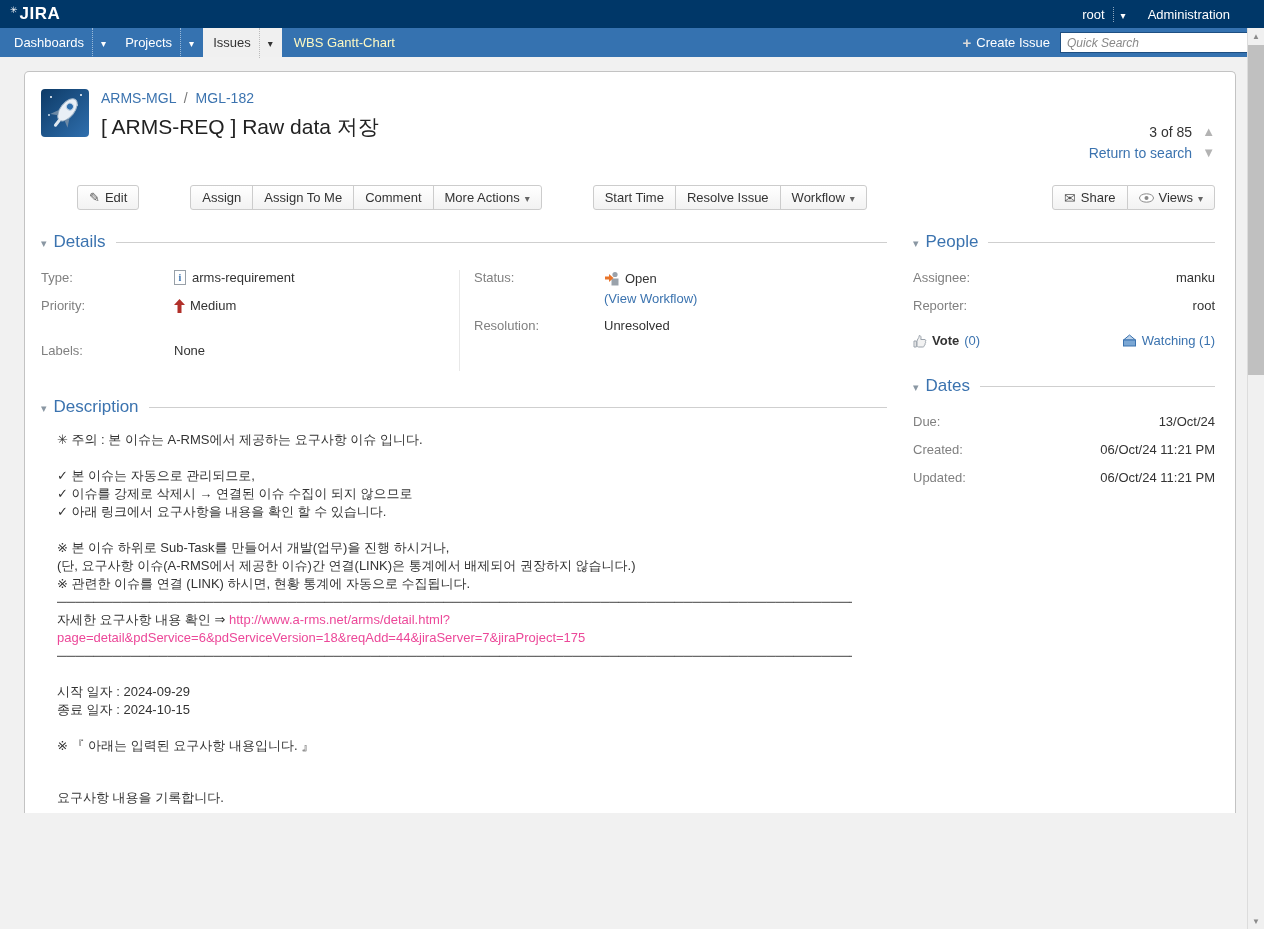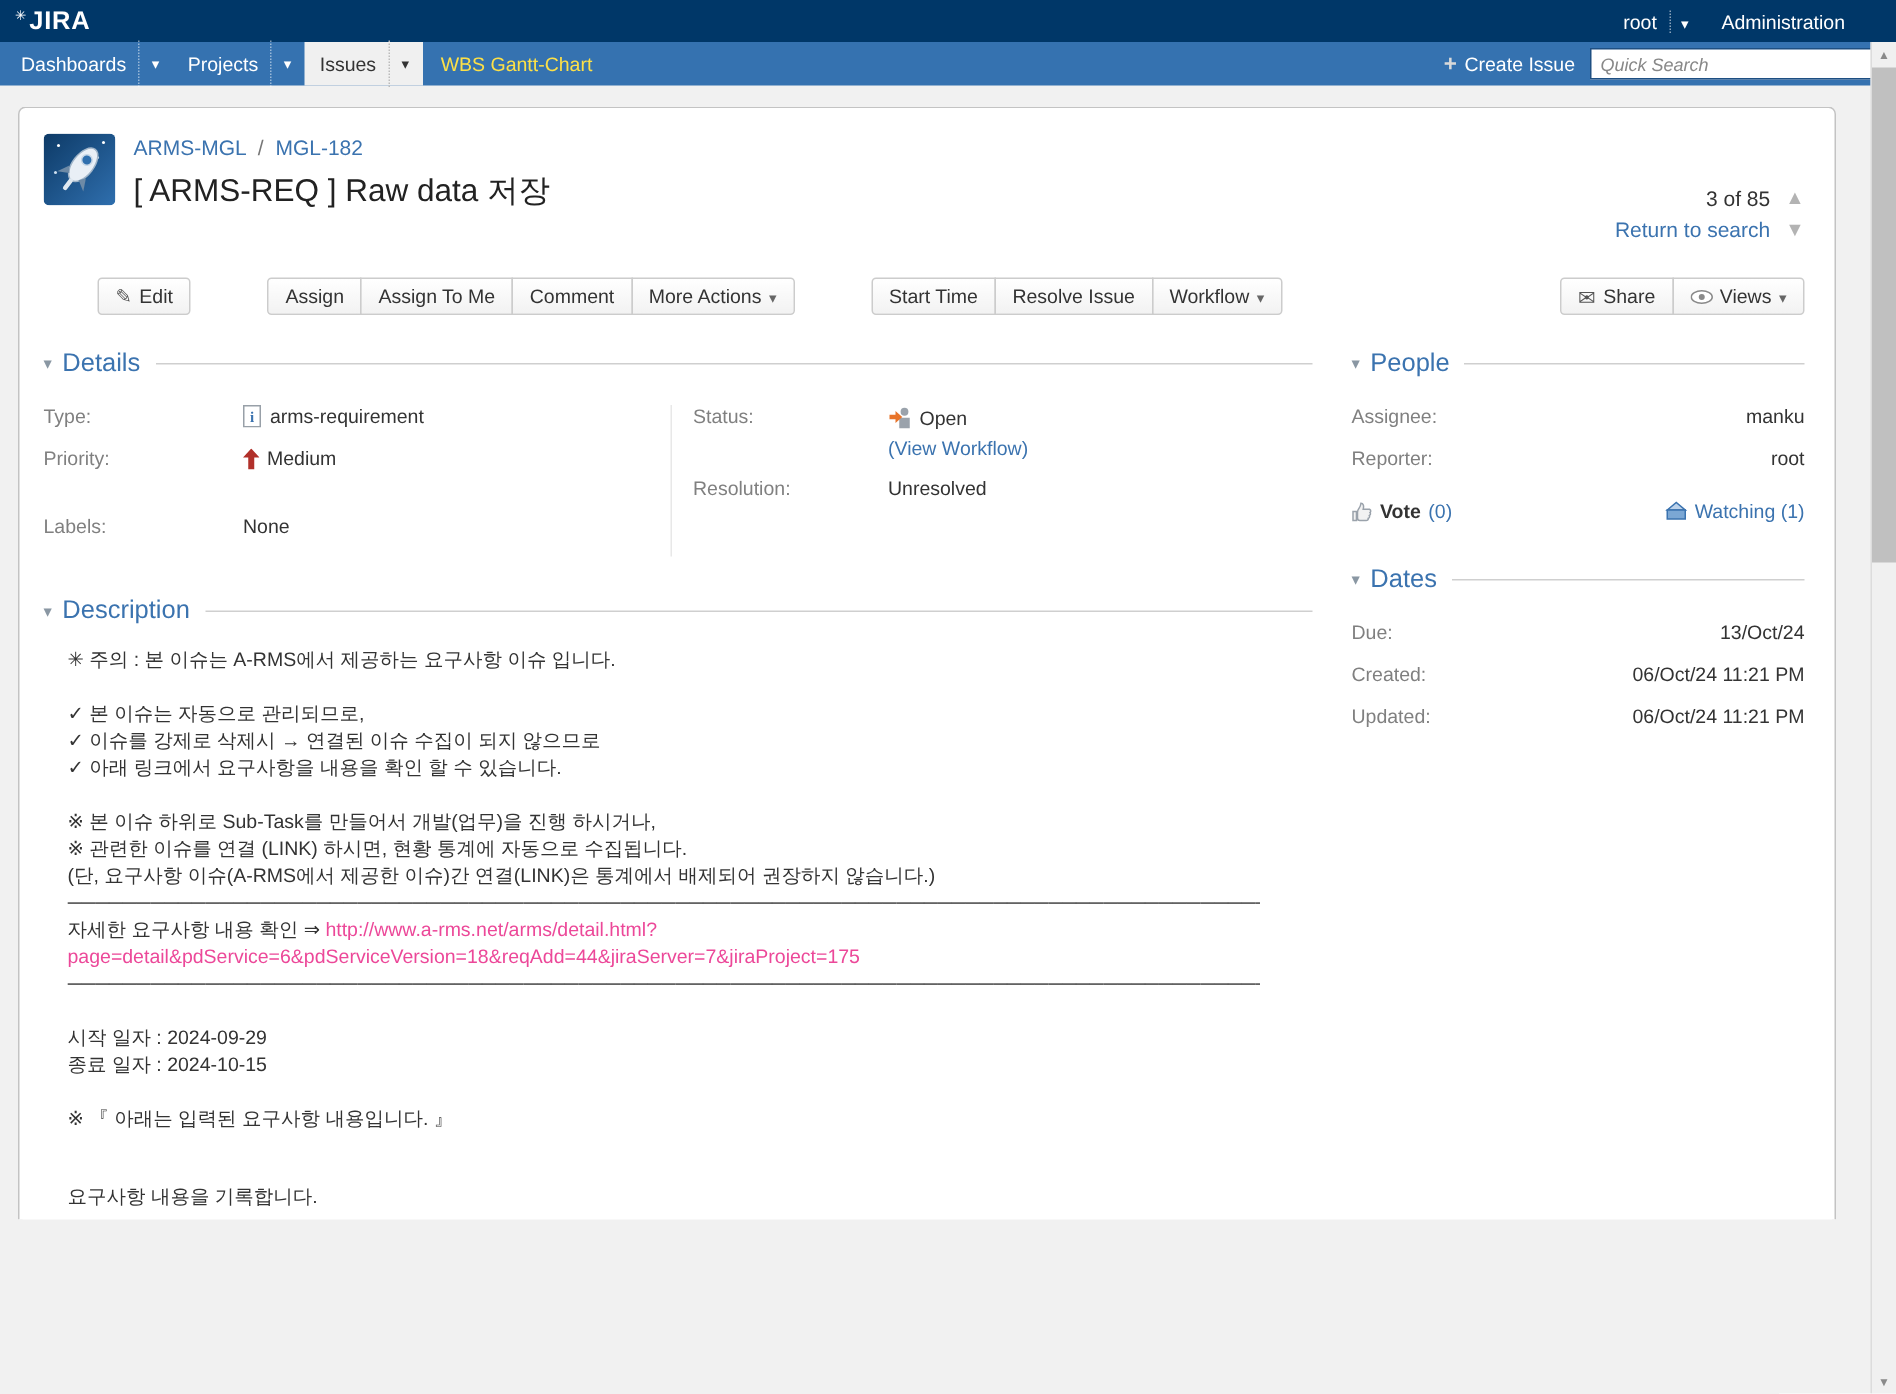--- a/index.html
+++ b/index.html
@@ -21,29 +21,29 @@
 
   .navbar { height:29px; background:#3572b0; display:flex; align-items:stretch; font-size:13px; color:#fff; padding-left:4px; }
   .nav-item { display:flex; align-items:center; cursor:pointer; }
   .nav-label { padding:0 8px 0 10px; line-height:29px; color:#fff; }
   .nav-caret { padding:0 9px 0 8px; border-left:1px dotted rgba(255,255,255,.5); align-self:center; line-height:29px; }
   .nav-caret::after { content:"▾"; font-size:10px; color:#fff; }
   .nav-item.active { background:#f0f0f0; }
   .nav-item.active .nav-label { color:#333; }
   .nav-item.active .nav-caret { border-left-color:#bbb; }
   .nav-item.active .nav-caret::after { color:#333; }
-  .nav-plain { padding:0 12px; line-height:29px; color:#fde047; cursor:pointer; }
+  .nav-plain { padding:0 12px; line-height:29px; color:#fef9c3; cursor:pointer; }
   .navbar-right { margin-left:auto; display:flex; align-items:center; gap:10px; padding-right:12px; }
   .create-issue { display:flex; align-items:center; gap:5px; color:#fff; cursor:pointer; }
   .plus-glyph::before { content:"+"; font-size:15px; font-weight:bold; color:#d9d9d9; }
   .quick-search { width:192px; height:21px; border:1px solid #1e4f82; padding:0 6px; font-size:12px; font-style:italic; color:#555; background:#fff; }
   .quick-search::placeholder { color:#888; font-style:italic; }
 
   
-  .card { position:absolute; left:12px; top:71px; width:1212px; height:742px; background:#fff; border:1px solid #c3c3c3; border-radius:5px 5px 0 0; border-bottom:none; padding:17px 20px 0 16px; overflow:hidden; }
+  .card { position:absolute; left:24px; top:71px; width:1212px; height:742px; background:#fff; border:1px solid #c3c3c3; border-radius:5px 5px 0 0; border-bottom:none; padding:17px 20px 0 16px; overflow:hidden; }
 
   .issue-header { display:flex; }
   .avatar { width:48px; height:48px; border-radius:4px; overflow:hidden; flex:none; }
   .head-text { margin-left:12px; }
   .breadcrumb { font-size:14px; margin-top:1px; }
   .breadcrumb a { color:#3b73af; }
   .crumb-sep { color:#777; margin:0 4px; }
   .page-title { font-size:21px; font-weight:normal; color:#222; margin-top:7px; }
   .pager { margin-left:auto; text-align:right; font-size:14px;margin-top:32px; }
   .pager-row { display:flex; align-items:center; justify-content:flex-end; gap:10px; line-height:20px; }
@@ -324,22 +324,22 @@
           <span class="sec-caret"></span>
           <span class="sec-title">Description</span>
           <span class="sec-rule"></span>
         </div>
         <div class="desc-body">
           <div>✳ 주의 : 본 이슈는 A-RMS에서 제공하는 요구사항 이슈 입니다.</div>
           <div class="gap18">✓ 본 이슈는 자동으로 관리되므로,</div>
           <div>✓ 이슈를 강제로 삭제시 → 연결된 이슈 수집이 되지 않으므로</div>
           <div>✓ 아래 링크에서 요구사항을 내용을 확인 할 수 있습니다.</div>
           <div class="gap18">※ 본 이슈 하위로 Sub-Task를 만들어서 개발(업무)을 진행 하시거나,</div>
+          <div>(단, 요구사항 이슈(A-RMS에서 제공한 이슈)간 연결(LINK)은 통계에서 배제되어 권장하지 않습니다.)</div>
           <div>※ 관련한 이슈를 연결 (LINK) 하시면, 현황 통계에 자동으로 수집됩니다.</div>
-          <div>(단, 요구사항 이슈(A-RMS에서 제공한 이슈)간 연결(LINK)은 통계에서 배제되어 권장하지 않습니다.)</div>
           <div class="desc-divider">────────────────────────────────────────────────────────────────────────────────────────────────────</div>
           <div>
             <span>자세한 요구사항 내용 확인 ⇒ </span><a class="desc-link">http://www.a-rms.net/arms/detail.html?</a>
           </div>
           <div>
             <a class="desc-link">page=detail&amp;pdService=6&amp;pdServiceVersion=18&amp;reqAdd=44&amp;jiraServer=7&amp;jiraProject=175</a>
           </div>
           <div class="desc-divider">────────────────────────────────────────────────────────────────────────────────────────────────────</div>
           <div class="gap18">시작 일자 : 2024-09-29</div>
           <div>종료 일자 : 2024-10-15</div>

